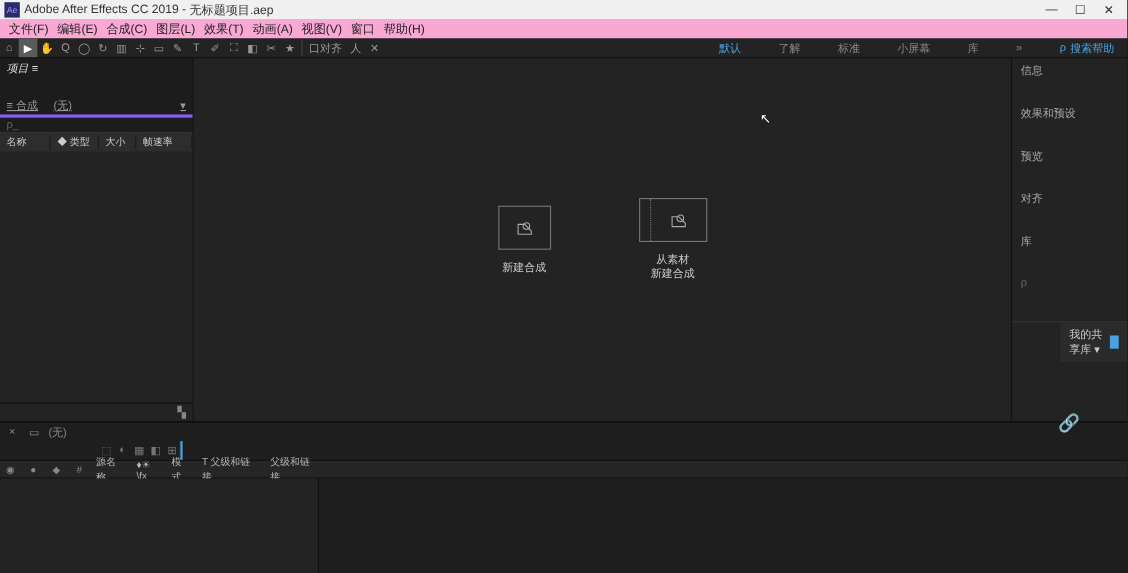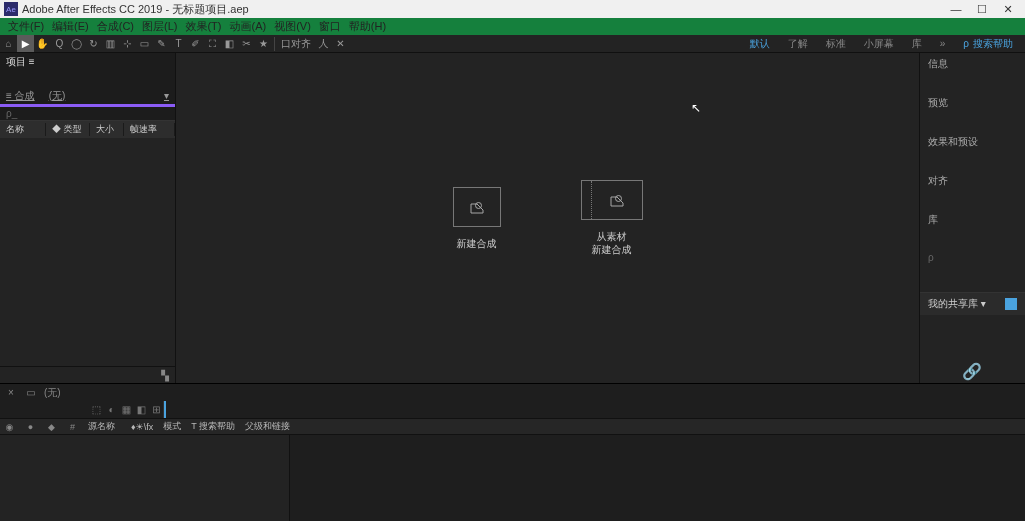--- a/index.html
+++ b/index.html
@@ -1,53 +1,53 @@
 <!DOCTYPE html>
 <html><head>
 <meta charset="utf-8">
 <style>
   * { margin:0; padding:0; box-sizing:border-box; font-family:"Microsoft YaHei",Arial,sans-serif; }
   body { width:1025px; height:521px; background:#1c1c1c; color:#b8b8b8; font-size:10px; overflow:hidden; }
   .title-bar { height:18px; background:#f0f0f0; color:#333; display:flex; align-items:center; padding:0 4px; font-size:11px; }
   .title-bar .ae-icon { width:14px; height:14px; background:#2b2b6b; color:#9a9aff; display:flex; align-items:center; justify-content:center; font-size:8px; font-weight:normal; margin-right:4px; }
   .title-bar .spacer { flex:1; }
   .title-bar .wbtn { width:26px; text-align:center; cursor:pointer; }
-  .menu-bar { height:17px; background:#15803d; color:#222; display:flex; align-items:center; padding-left:8px; font-size:11px; gap:8px; }
+  .menu-bar { height:17px; background:#f9a8d4; color:#222; display:flex; align-items:center; padding-left:8px; font-size:11px; gap:8px; }
   .menu-bar span { cursor:pointer; }
   .tool-bar { height:18px; background:#232323; display:flex; align-items:center; border-bottom:1px solid #101010; }
   .tool-bar .tool { width:17px; height:17px; display:flex; align-items:center; justify-content:center; color:#999; cursor:pointer; font-size:10px; }
   .tool-bar .tool.active { background:#5b5b5b; color:#fff; }
   .tool-bar .sep { width:1px; height:14px; background:#444; margin:0 2px; }
-  .tool-bar .right { margin-left:auto; display:flex; align-items:center; gap:18px; padding-right:12px; color:#888; font-size:10px; }
+  .tool-bar .right { margin-left:auto; display:flex; align-items:center; gap:34px; padding-right:12px; color:#888; font-size:10px; }
   .tool-bar .right span { cursor:pointer; }
   .tool-bar .right .search { color:#4aa3df; display:flex; align-items:center; gap:4px; }
   .main { display:flex; height:330px; }
   .panel-left { width:176px; display:flex; flex-direction:column; border-right:1px solid #111; }
   .panel-tabs { height:17px; display:flex; align-items:center; padding:0 6px; gap:14px; color:#888; font-size:10px; }
-  .panel-tabs .tab { cursor:pointer; }
+  .panel-tabs .tab { cursor:pointer;font-style:italic; }
   .panel-tabs .tab.sel { color:#ddd; }
   .proj-row { height:17px; display:flex; align-items:center; gap:10px; padding:0 6px; color:#999;text-decoration:underline; }
   .proj-body { flex:1; background:#232323; }
   .proj-search { height:17px; border-top:3px solid #8b5cf6; border-bottom:1px solid #333; padding:0 6px; color:#666; display:flex; align-items:center;}
   .proj-cols { height:17px; display:flex; align-items:center; background:#2d2d2d; font-size:9px; color:#ccc; }
   .proj-cols span { padding:0 6px; border-right:1px solid #1a1a1a; }
   .proj-footer { height:17px; background:#232323; border-top:1px solid #111; display:flex; justify-content:flex-end; padding-right:6px; align-items:center; color:#888; }
   .panel-center { flex:1; position:relative; background:#232323; display:flex; flex-direction:column; }
   .center-body { flex:1; display:flex; align-items:center; justify-content:center; gap:80px; position:relative; }
   .cursor { position:absolute; left:515px; top:48px; color:#fff; font-size:12px; pointer-events:none; }
   .box { display:flex; flex-direction:column; align-items:center; gap:10px; cursor:pointer; }
   .box .frame { width:48px; height:40px; border:1px solid #777; display:flex; align-items:center; justify-content:center; }
   .box .frame.wide { width:62px; height:40px; display:flex; }
   .box .frame .filmstrip { width:10px; height:100%; border-right:1px dotted #777; }
   .box .label { text-align:center; color:#ccc; line-height:1.3; font-size:10px; }
   .panel-right { width:106px; background:#232323; display:flex; flex-direction:column; border-left:1px solid #111; font-size:10px;gap:17px; }
   .panel-right .row { padding:4px 8px; color:#aaa; cursor:pointer; }
   .panel-right .search-row { display:flex; align-items:center; padding:4px 8px; color:#666; gap:4px;}
   .lib-section { margin-top:8px; border-top:1px solid #333; }
-  .lib-head { padding:4px 8px; background:#2b2b2b; display:flex; align-items:center; color:#ccc; }
+  .lib-head { padding:4px 8px; background:#2b2b2b; display:flex; align-items:center; color:#ccc;margin-left:44px; }
   .lib-head .sq { width:12px; height:12px; background:#4aa3df; margin-left:auto; }
   .lib-body { height:120px; display:flex; flex-direction:column; align-items:center; justify-content:center; color:#777; font-size:9px; text-align:center; padding:0 4px; gap:8px;}
   .lib-body .link-icon { font-size:16px; color:#666; }
   .char-foot { margin-top:auto; border-top:1px solid #333; padding:4px 8px; display:flex; gap:6px; color:#aaa; justify-content:flex-end; align-items:center; }
   .timeline { height:138px; background:#1e1e1e; border-top:1px solid #000; display:flex; flex-direction:column; }
   .tl-tabs { height:17px; display:flex; align-items:center; padding:0 4px; color:#888; gap:6px;}
   .tl-tabs .icon { width:14px; text-align:center; cursor:pointer; }
   .tl-top { height:17px; display:flex; align-items:center; }
   .tl-top .time-in { width:60px; margin-left:20px; color:#4aa3df; font-size:10px;}
   .tl-top .btns { display:flex; gap:2px; color:#777; margin-left:10px; }
@@ -170,22 +170,22 @@
         </div>
         <div class="label">
           <span>从素材</span><br><span>新建合成</span>
         </div>
       </div>
     </div>
   </div>
 
   <div class="panel-right">
     <div class="row">信息</div>
+    <div class="row">效果和预设</div>
     <div class="row">预览</div>
-    <div class="row">效果和预设</div>
     <div class="row">对齐</div>
     <div class="row">库</div>
     <div class="search-row">
       <span>ρ</span>
     </div>
     <div class="lib-section">
       <div class="lib-head">
         <span>我的共享库 ▾</span>
         <span class="sq"></span>
       </div>
@@ -223,21 +223,21 @@
   </div>
   <div class="tl-cols">
     <div class="lcol">
       <span class="ic">◉</span>
       <span class="ic">●</span>
       <span class="ic">◆</span>
       <span class="ic">#</span>
       <span>源名称</span>
       <span style="margin-left:auto">♦☀\fx</span>
       <span>模式</span>
-      <span>T 搜索帮助</span>
+      <span>T 父级和链接</span>
       <span>父级和链接</span>
     </div>
     <div class="tick-area">
       <div class="tick"></div>
         <div class="tick"></div>
         <div class="tick"></div>
         <div class="tick"></div>
       <div class="tick"></div>
         <div class="tick"></div>
         <div class="tick"></div>

